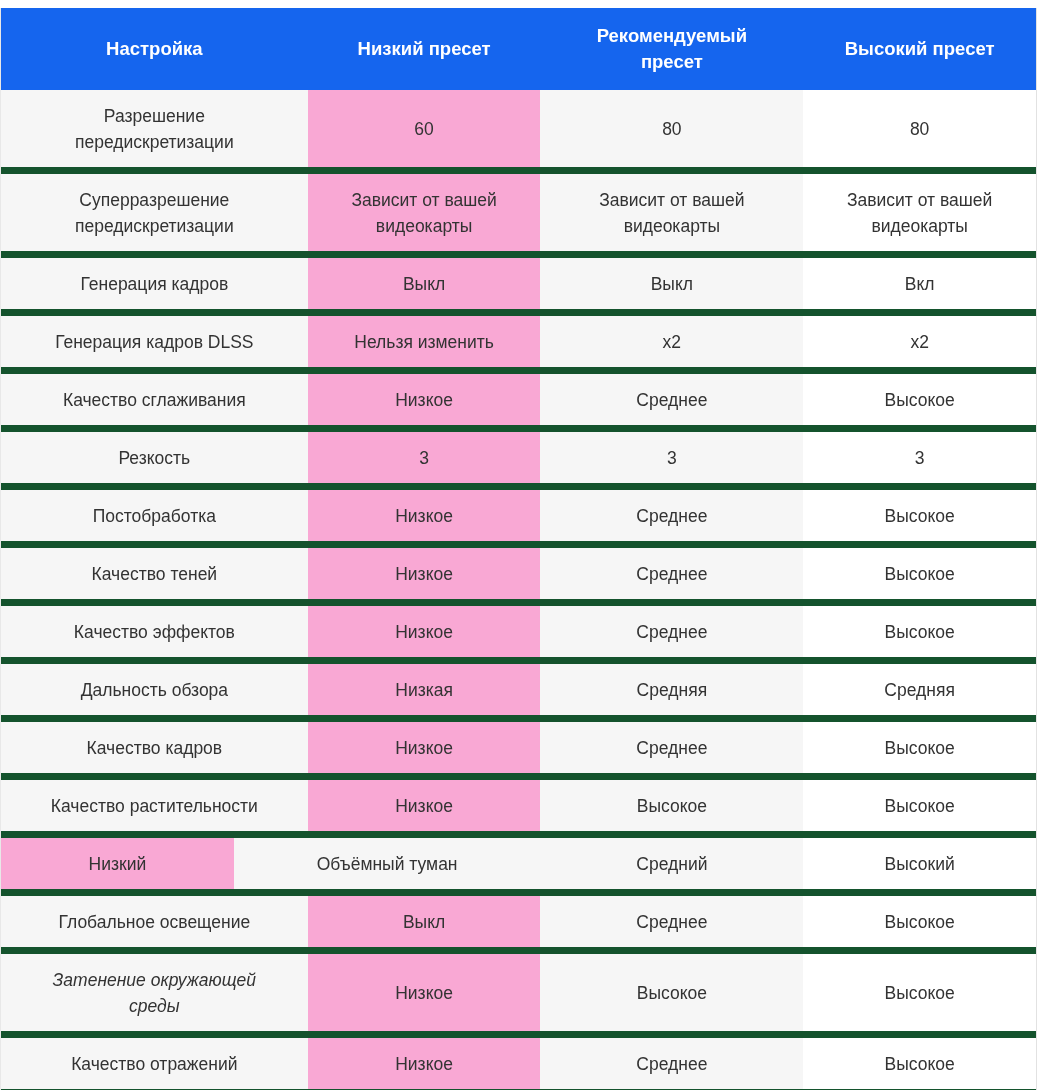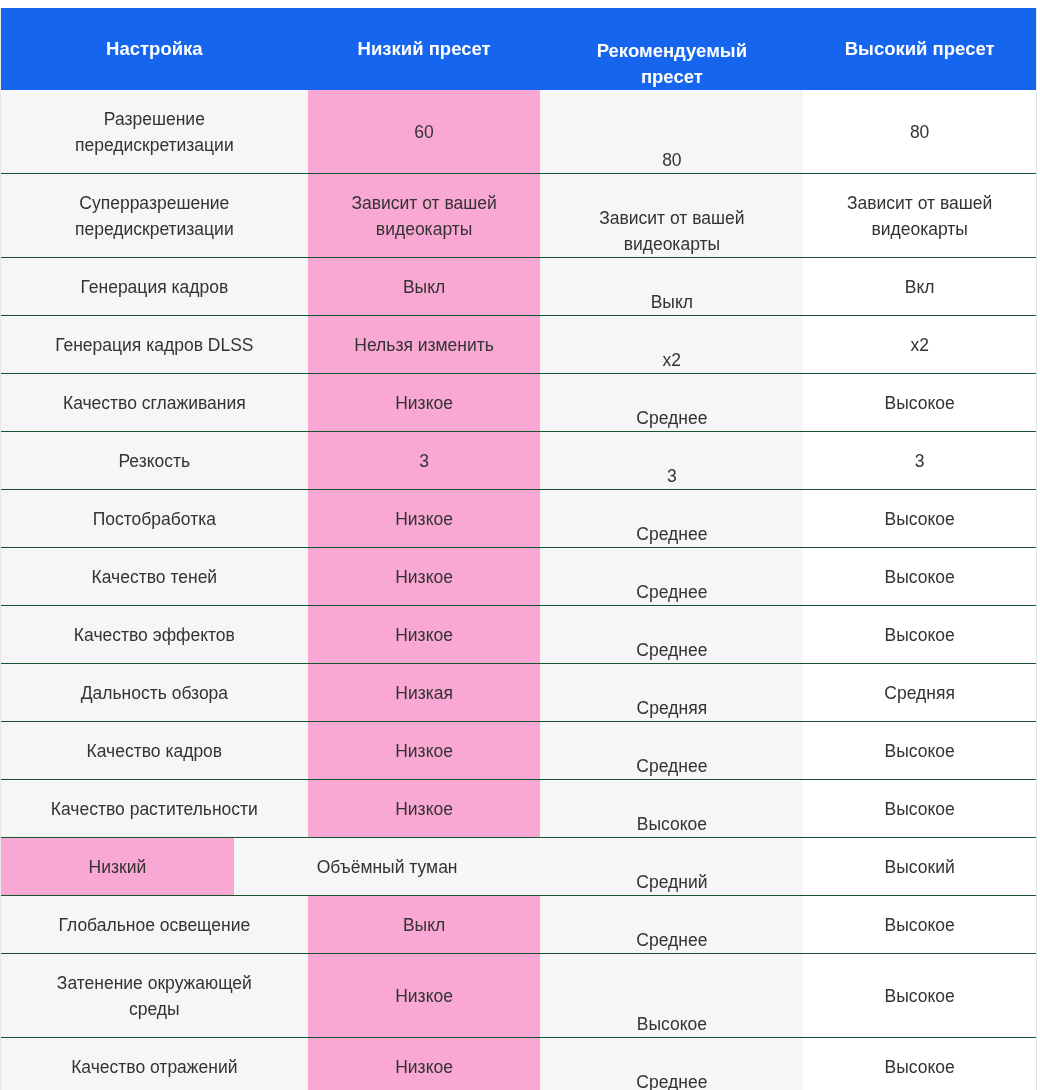--- a/index.html
+++ b/index.html
@@ -18,37 +18,37 @@
       left: 0;
       top: 8px;
       width: 1037px;
       border-right: 1px solid #e2e2e2;
       border-left: 1px solid #e8e8e8;
       box-sizing: border-box;
     }
     .row {
       display: flex;
       width: 100%;
-      border-bottom: 1px solid #14532d;
+      border-bottom: 7px solid #14532d;
       box-sizing: border-box;
     }
     .cell {
       display: flex;
       align-items: center;
       justify-content: center;
       text-align: center;
       box-sizing: border-box;
       padding: 0 14px;
       font-size: 17.5px;
       line-height: 26px;
       color: #333333;
     }
     .c0 { width: 307px; background: #f6f6f6; }
     .c1 { width: 233px; background: #f9a8d4; }
-    .c2 { width: 263px; background: #f6f6f6; align-items: flex-end; }
+    .c2 { width: 263px; background: #f6f6f6; }
     .c3 { width: 233px; background: #ffffff; }
 
     .head {
       height: 82px;
       background: #1565ee;
       border-bottom: none;
     }
     .head .cell {
       background: #1565ee;
       color: #ffffff;
@@ -177,21 +177,21 @@
 
   <div class="row h1">
     <div class="cell c0">Глобальное освещение</div>
     <div class="cell c1">Выкл</div>
     <div class="cell c2">Среднее</div>
     <div class="cell c3">Высокое</div>
   </div>
 
   <div class="row h2">
     <div class="cell c0">
-        <span style="display:block;width:230px;">Затенение окружающей среды</span>
+        <span style="display:block;width:230px;font-style:italic;">Затенение окружающей среды</span>
       </div>
     <div class="cell c1">Низкое</div>
     <div class="cell c2">Высокое</div>
     <div class="cell c3">Высокое</div>
   </div>
 
   <div class="row h1">
     <div class="cell c0">Качество отражений</div>
     <div class="cell c1">Низкое</div>
     <div class="cell c2">Среднее</div>

